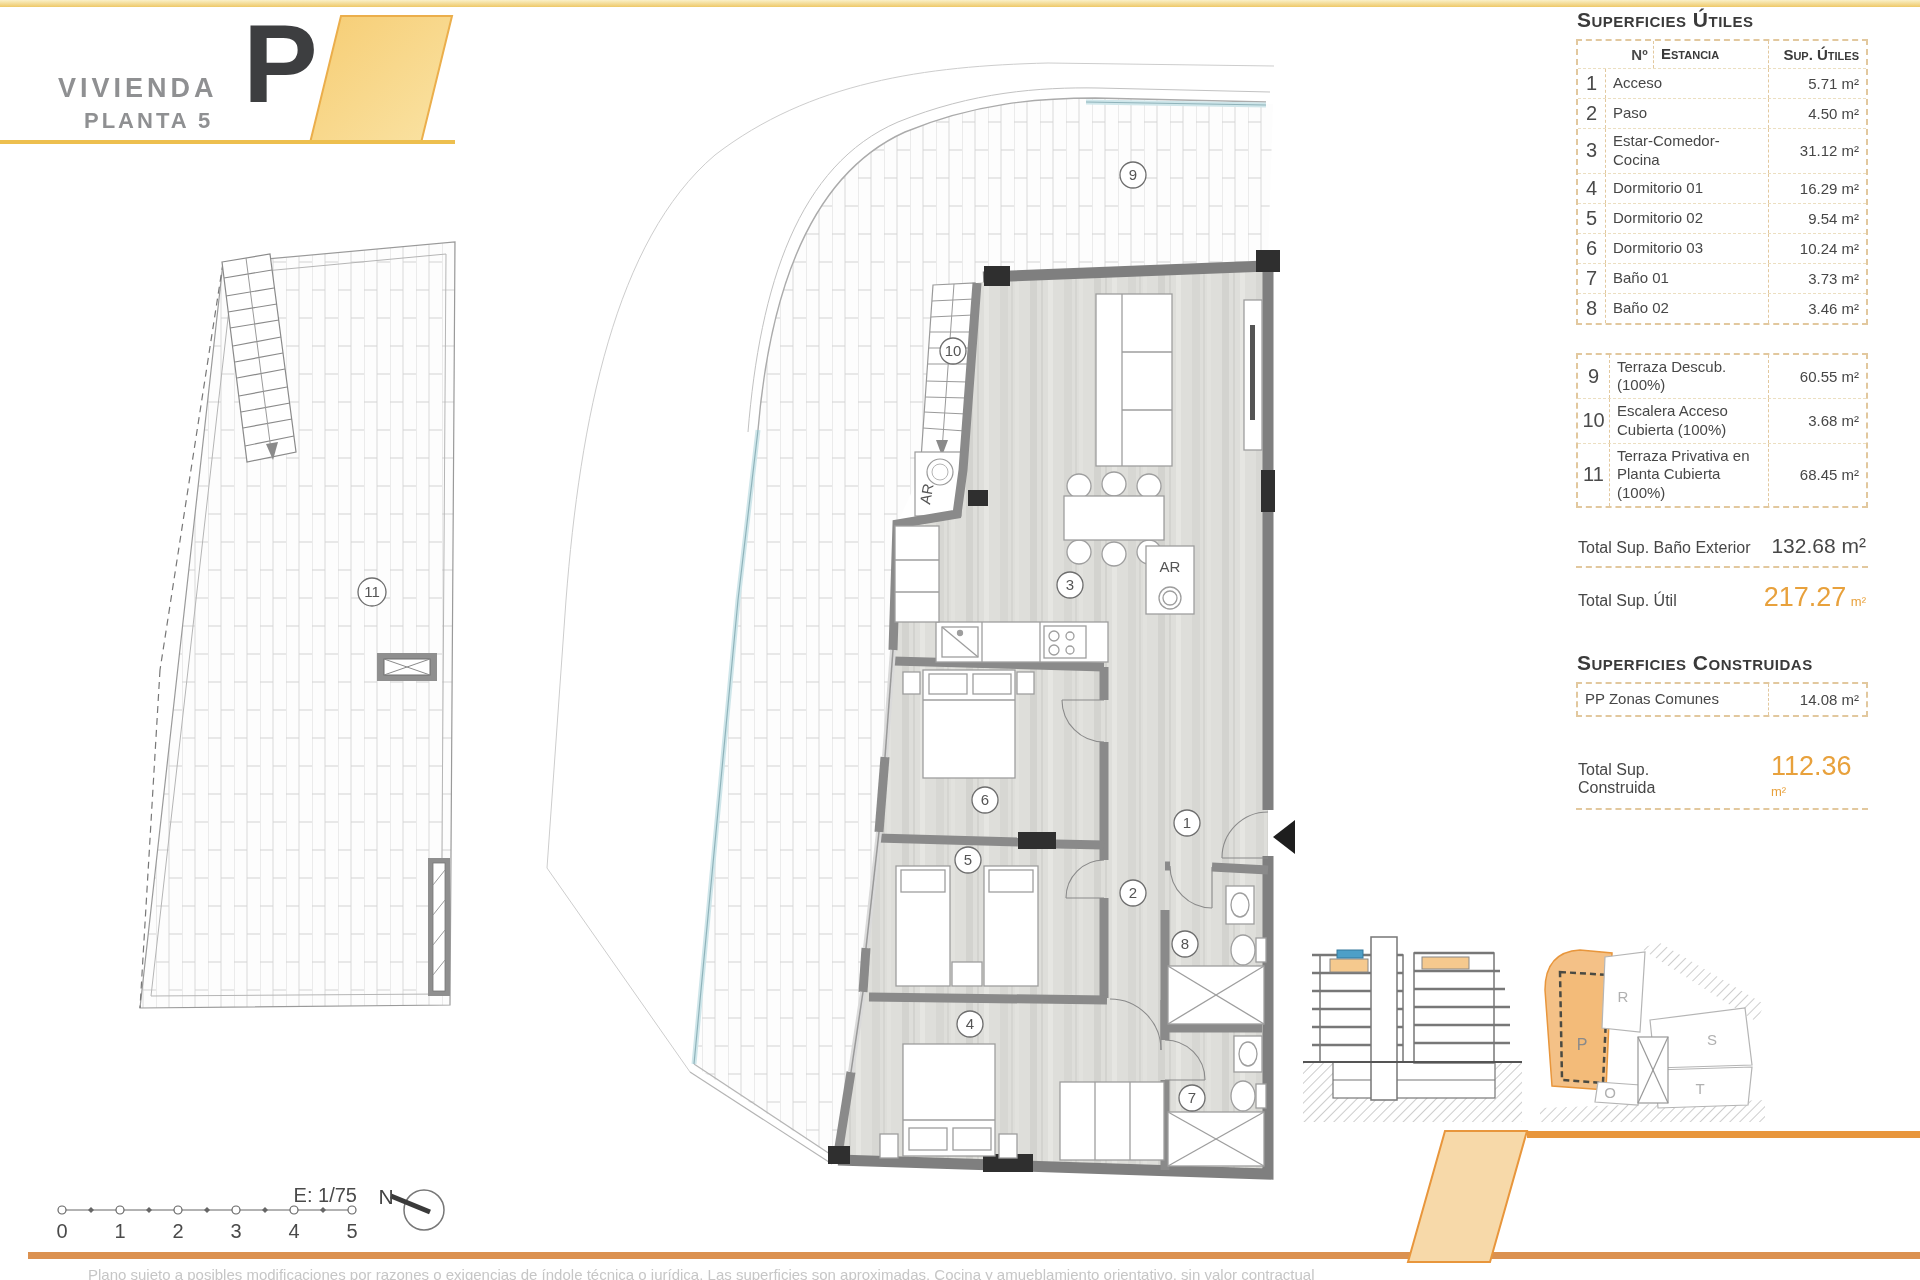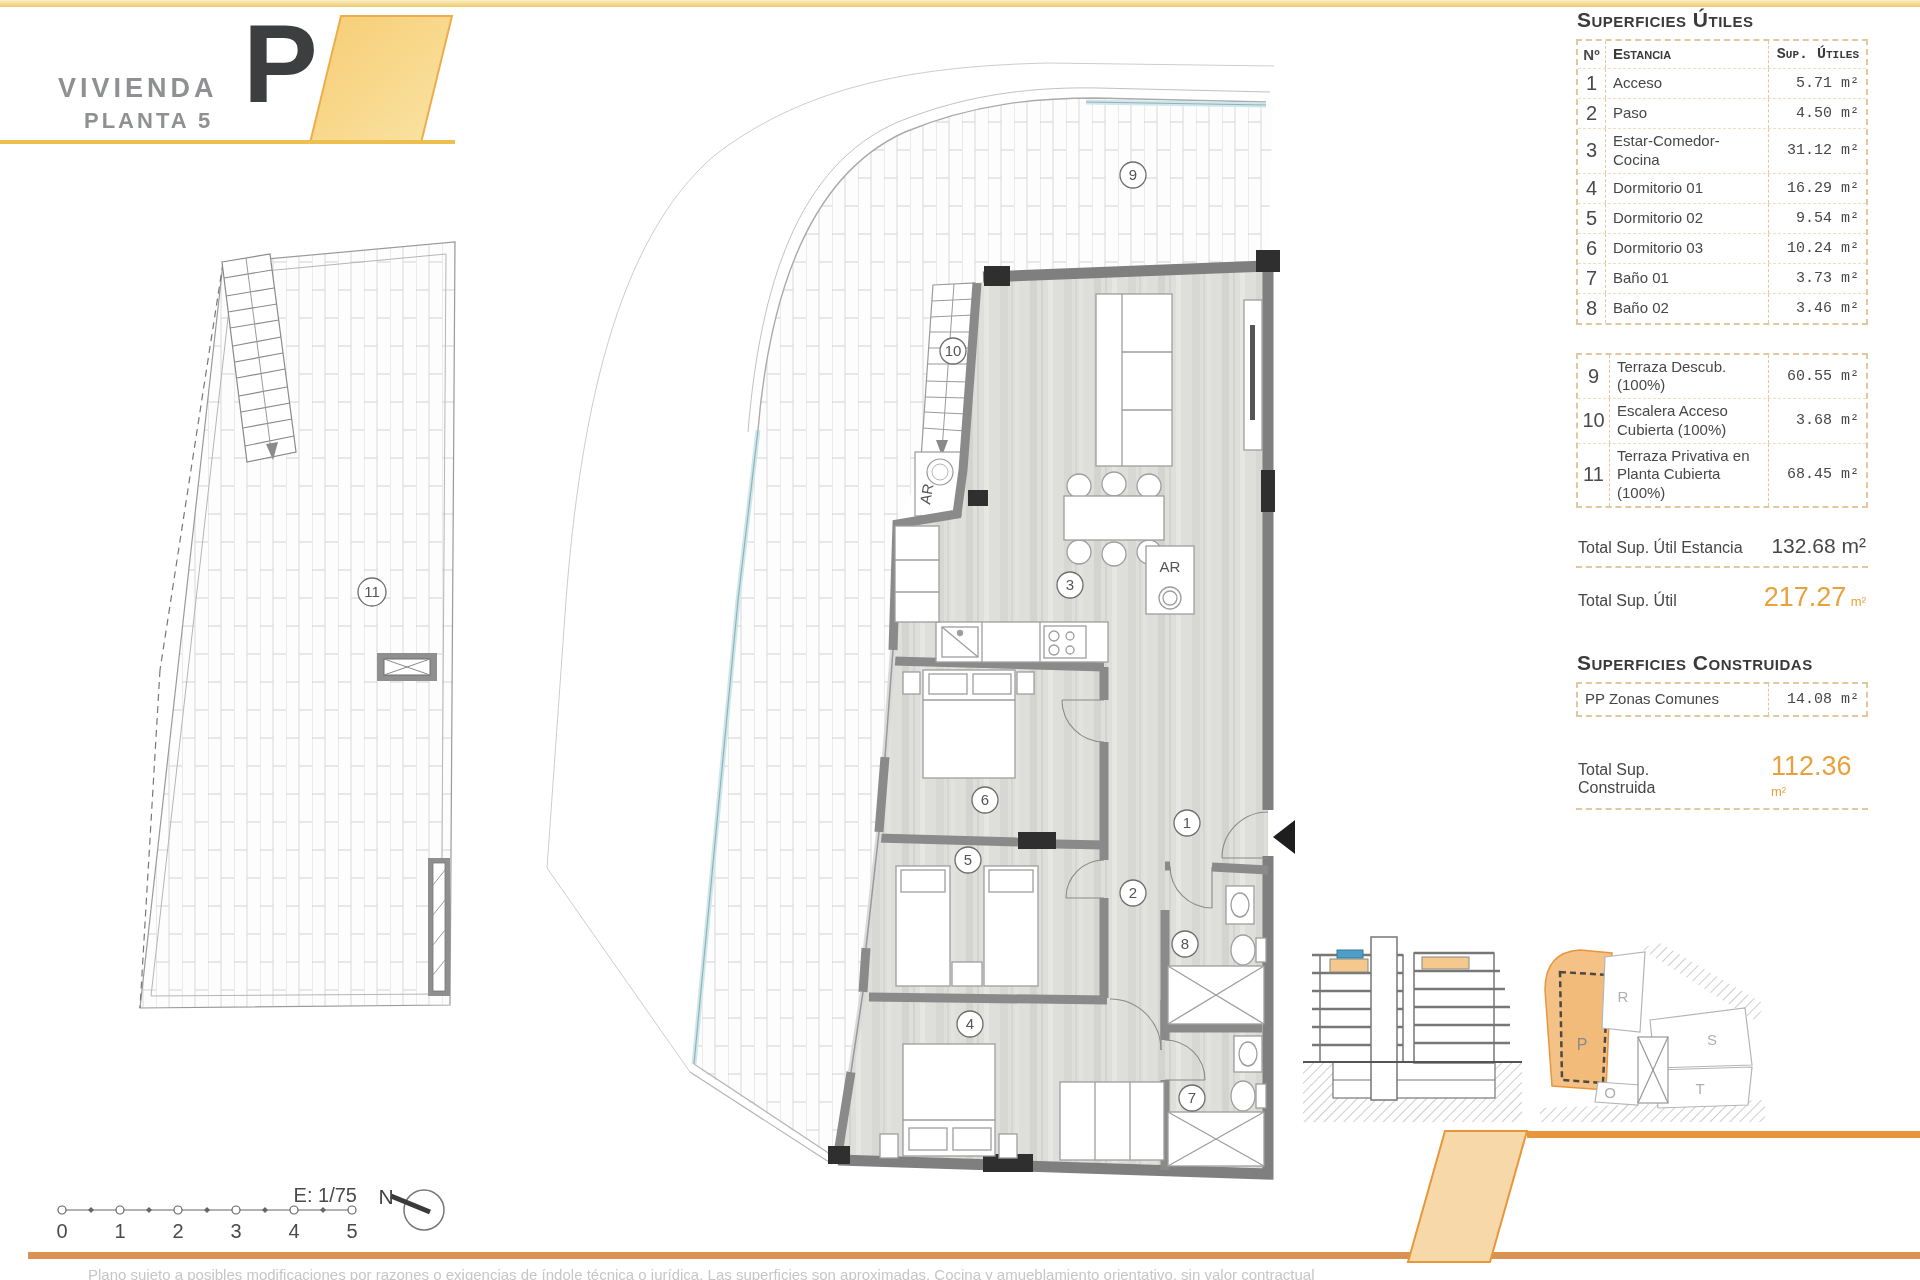--- a/index.html
+++ b/index.html
@@ -8,28 +8,28 @@
   .page svg{position:absolute;left:0;top:0;}
   svg text{font-family:"Liberation Sans",sans-serif;}
 
   
   .panel{position:absolute;left:1576px;top:8px;width:292px;color:#474747;}
   .sec-title{font-weight:bold;font-variant:small-caps;font-size:21px;color:#3a3a3a;
              letter-spacing:.5px;margin:0 0 7px 1px;}
   .tbl{border:2px dashed #e2c89e;}
   .trow{display:flex;align-items:stretch;border-top:1px dashed #ecdfc1;min-height:29px;}
   .trow:first-child{border-top:none;}
-  .thead{min-height:27px;font-weight:bold;font-variant:small-caps;color:#3a3a3a;}
+  .thead{min-height:27px;font-weight:bold;font-variant:small-caps;color:#3a3a3a;margin-left:48px;}
   .c-num{width:27px;flex:none;display:flex;align-items:center;justify-content:center;
          font-size:20px;color:#4a4a4a;}
   .c-num.wide{width:31px;font-size:20px;}
   .c-name{flex:1;display:flex;align-items:center;padding:3px 4px 3px 7px;font-size:15px;
           border-left:1px dashed #e2c89e;line-height:1.25;}
   .c-area{width:86px;flex:none;display:flex;align-items:center;justify-content:flex-end;
-          padding:0 7px 0 4px;font-size:15px;border-left:1px dashed #e2c89e;font-family:Liberation Mono, monospace;}
+          padding:0 7px 0 4px;font-size:15px;border-left:1px dashed #e2c89e;}
   .thead .c-num{font-size:15px;}
   .thead .c-name,.thead .c-area{font-size:15px;}
   .total{display:flex;justify-content:space-between;align-items:baseline;
          border-bottom:2px dashed #e2c89e;padding:4px 2px 8px 2px;margin-top:22px;}
   .total .lbl{font-size:16px;}
   .total .val{font-size:21px;}
   .total.grand{border-bottom:none;gap:48px;}
   .total.grand .val{font-size:27px;color:#e8a13c;}
   .total.grand .unit{font-size:13px;color:#e8a13c;}
   .total.grand2{border-bottom:2px dashed #e2c89e;}
@@ -530,21 +530,21 @@
           <div class="c-area">3.68 m²</div>
         </div>
       <div class="trow">
           <div class="c-num wide">11</div>
           <div class="c-name">Terraza Privativa en Planta Cubierta (100%)</div>
           <div class="c-area">68.45 m²</div>
         </div>
     </div>
 
     <div class="total">
-      <span class="lbl">Total Sup. Útil Estancia</span>
+      <span class="lbl">Total Sup. Baño Exterior</span>
       <span class="val">132.68 m²</span>
     </div>
 
     <div class="total grand" style="margin-top:10px;">
       <span class="lbl">Total Sup. Útil</span>
       <span><span class="val">217.27</span>
       <span class="unit">m²</span></span>
     </div>
 
     <div class="sec-title second">Superficies Construidas</div>

